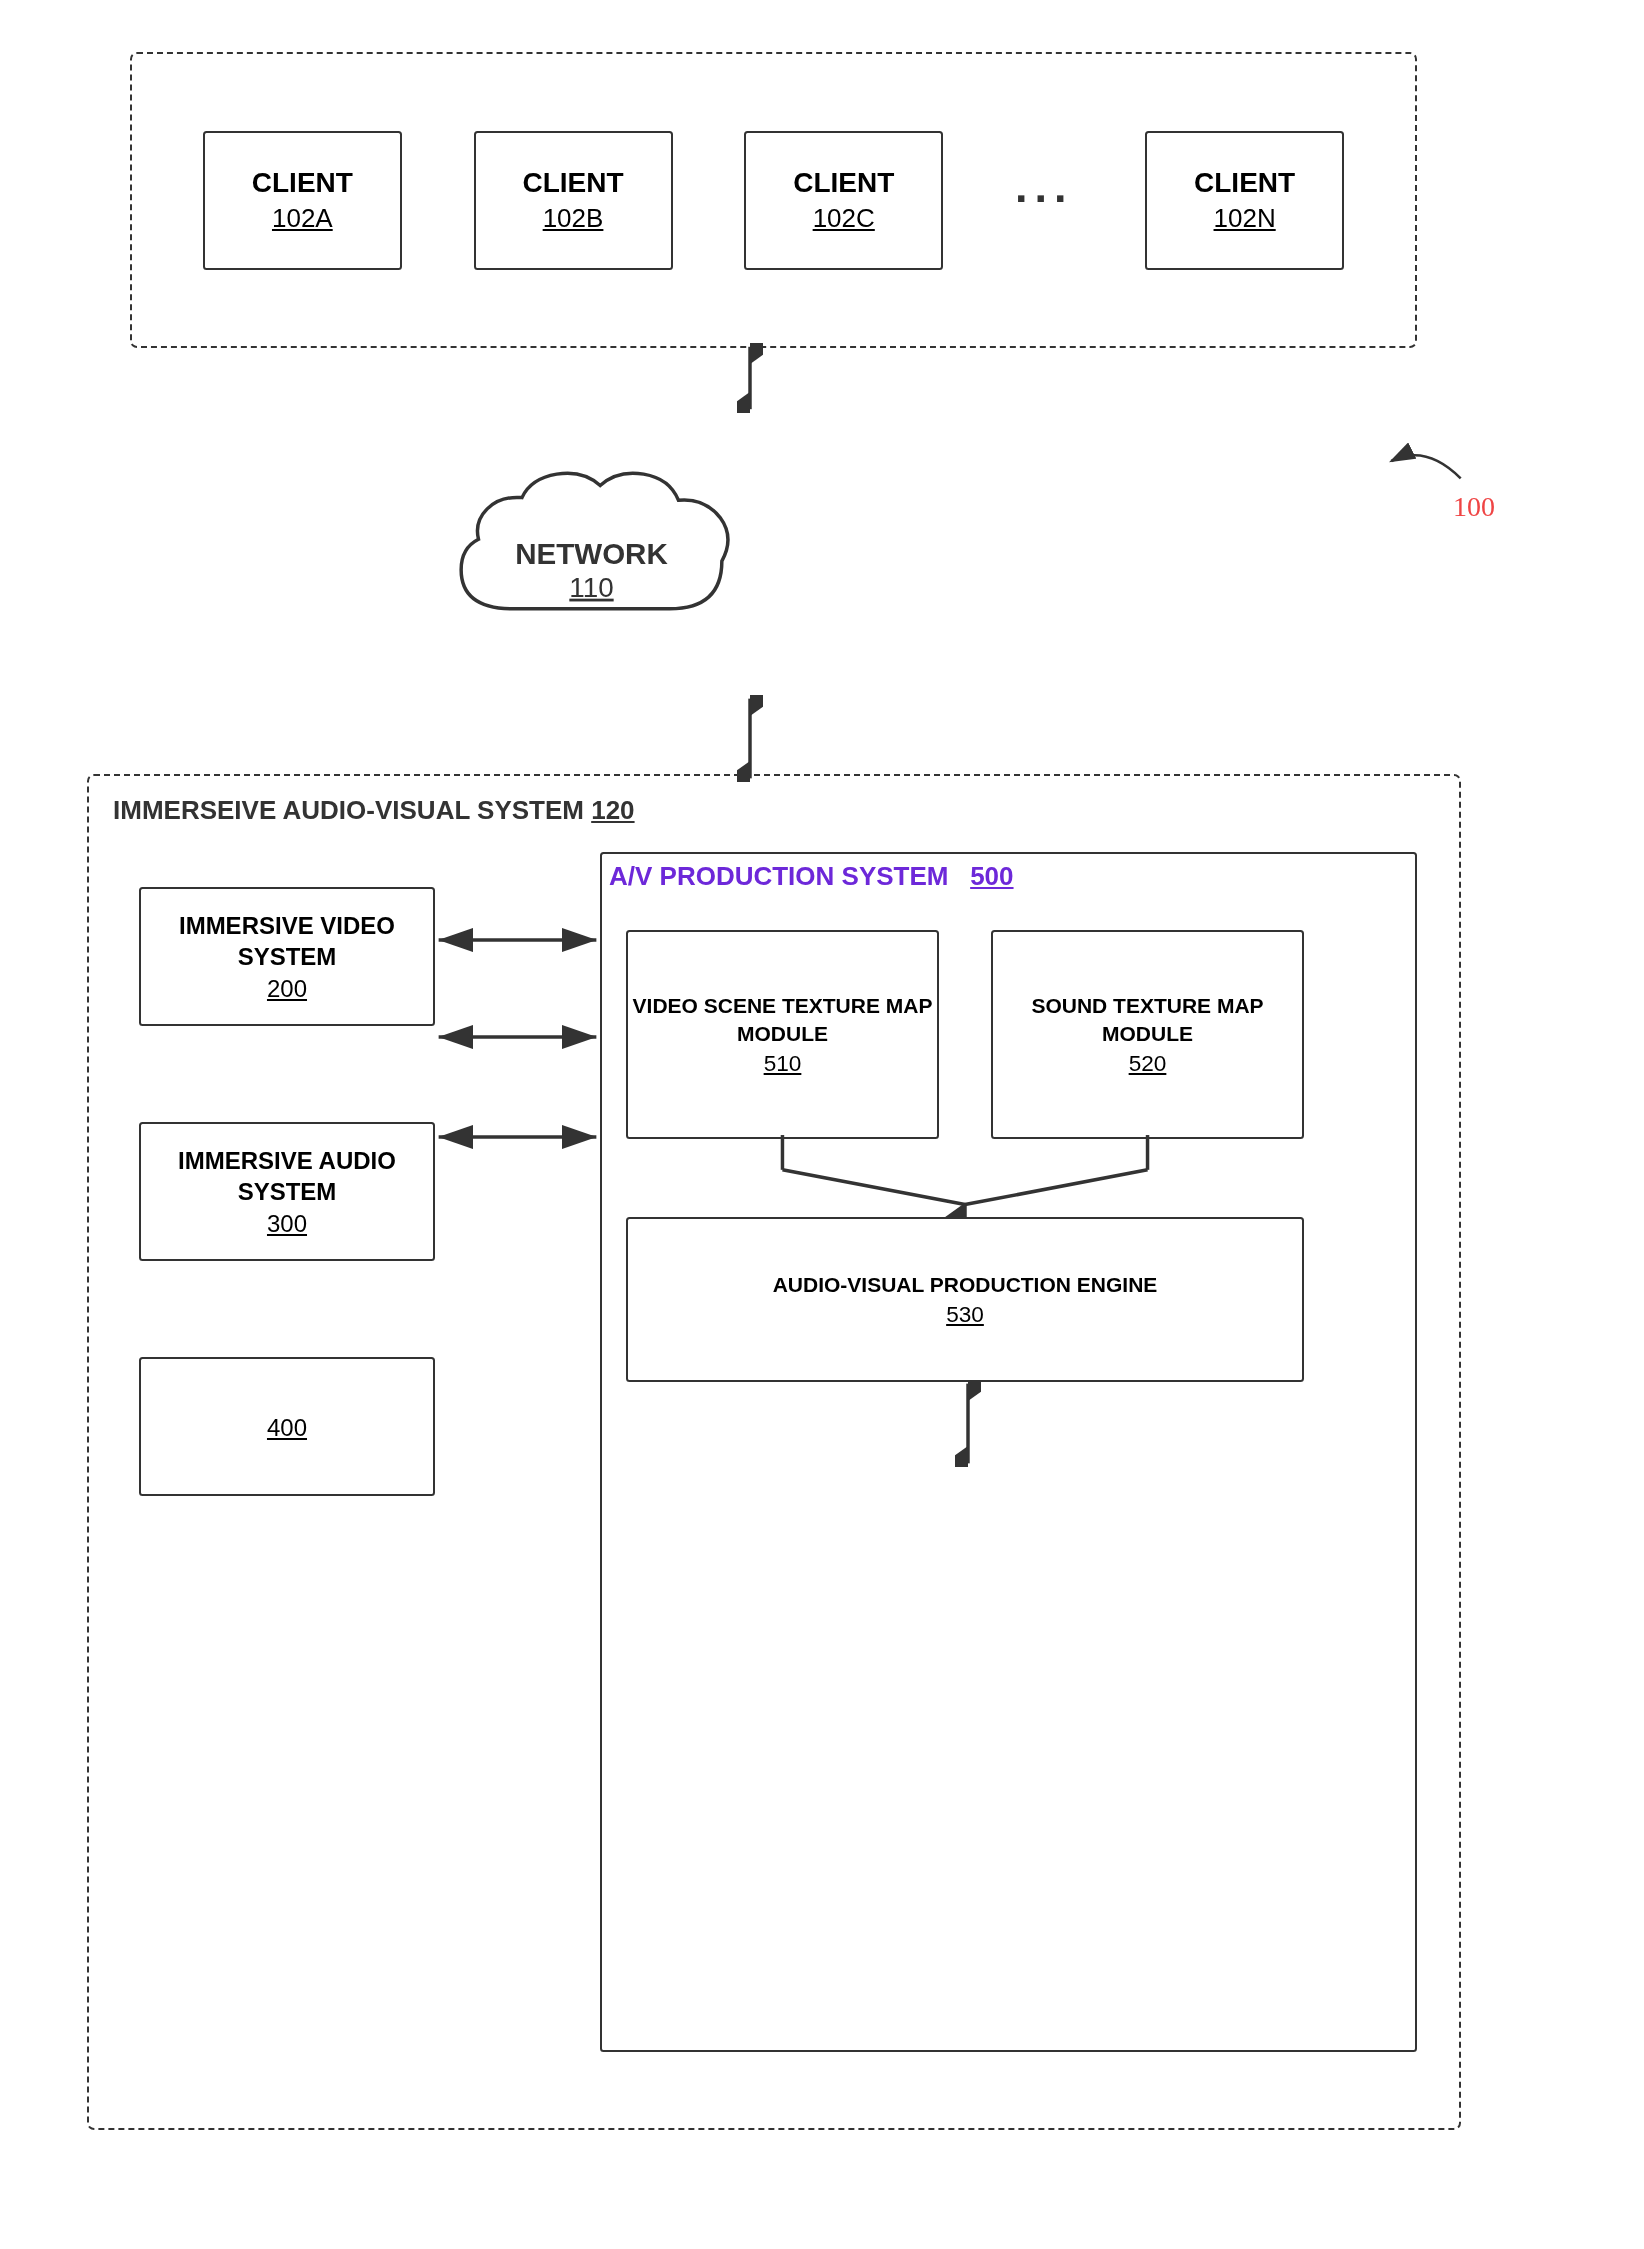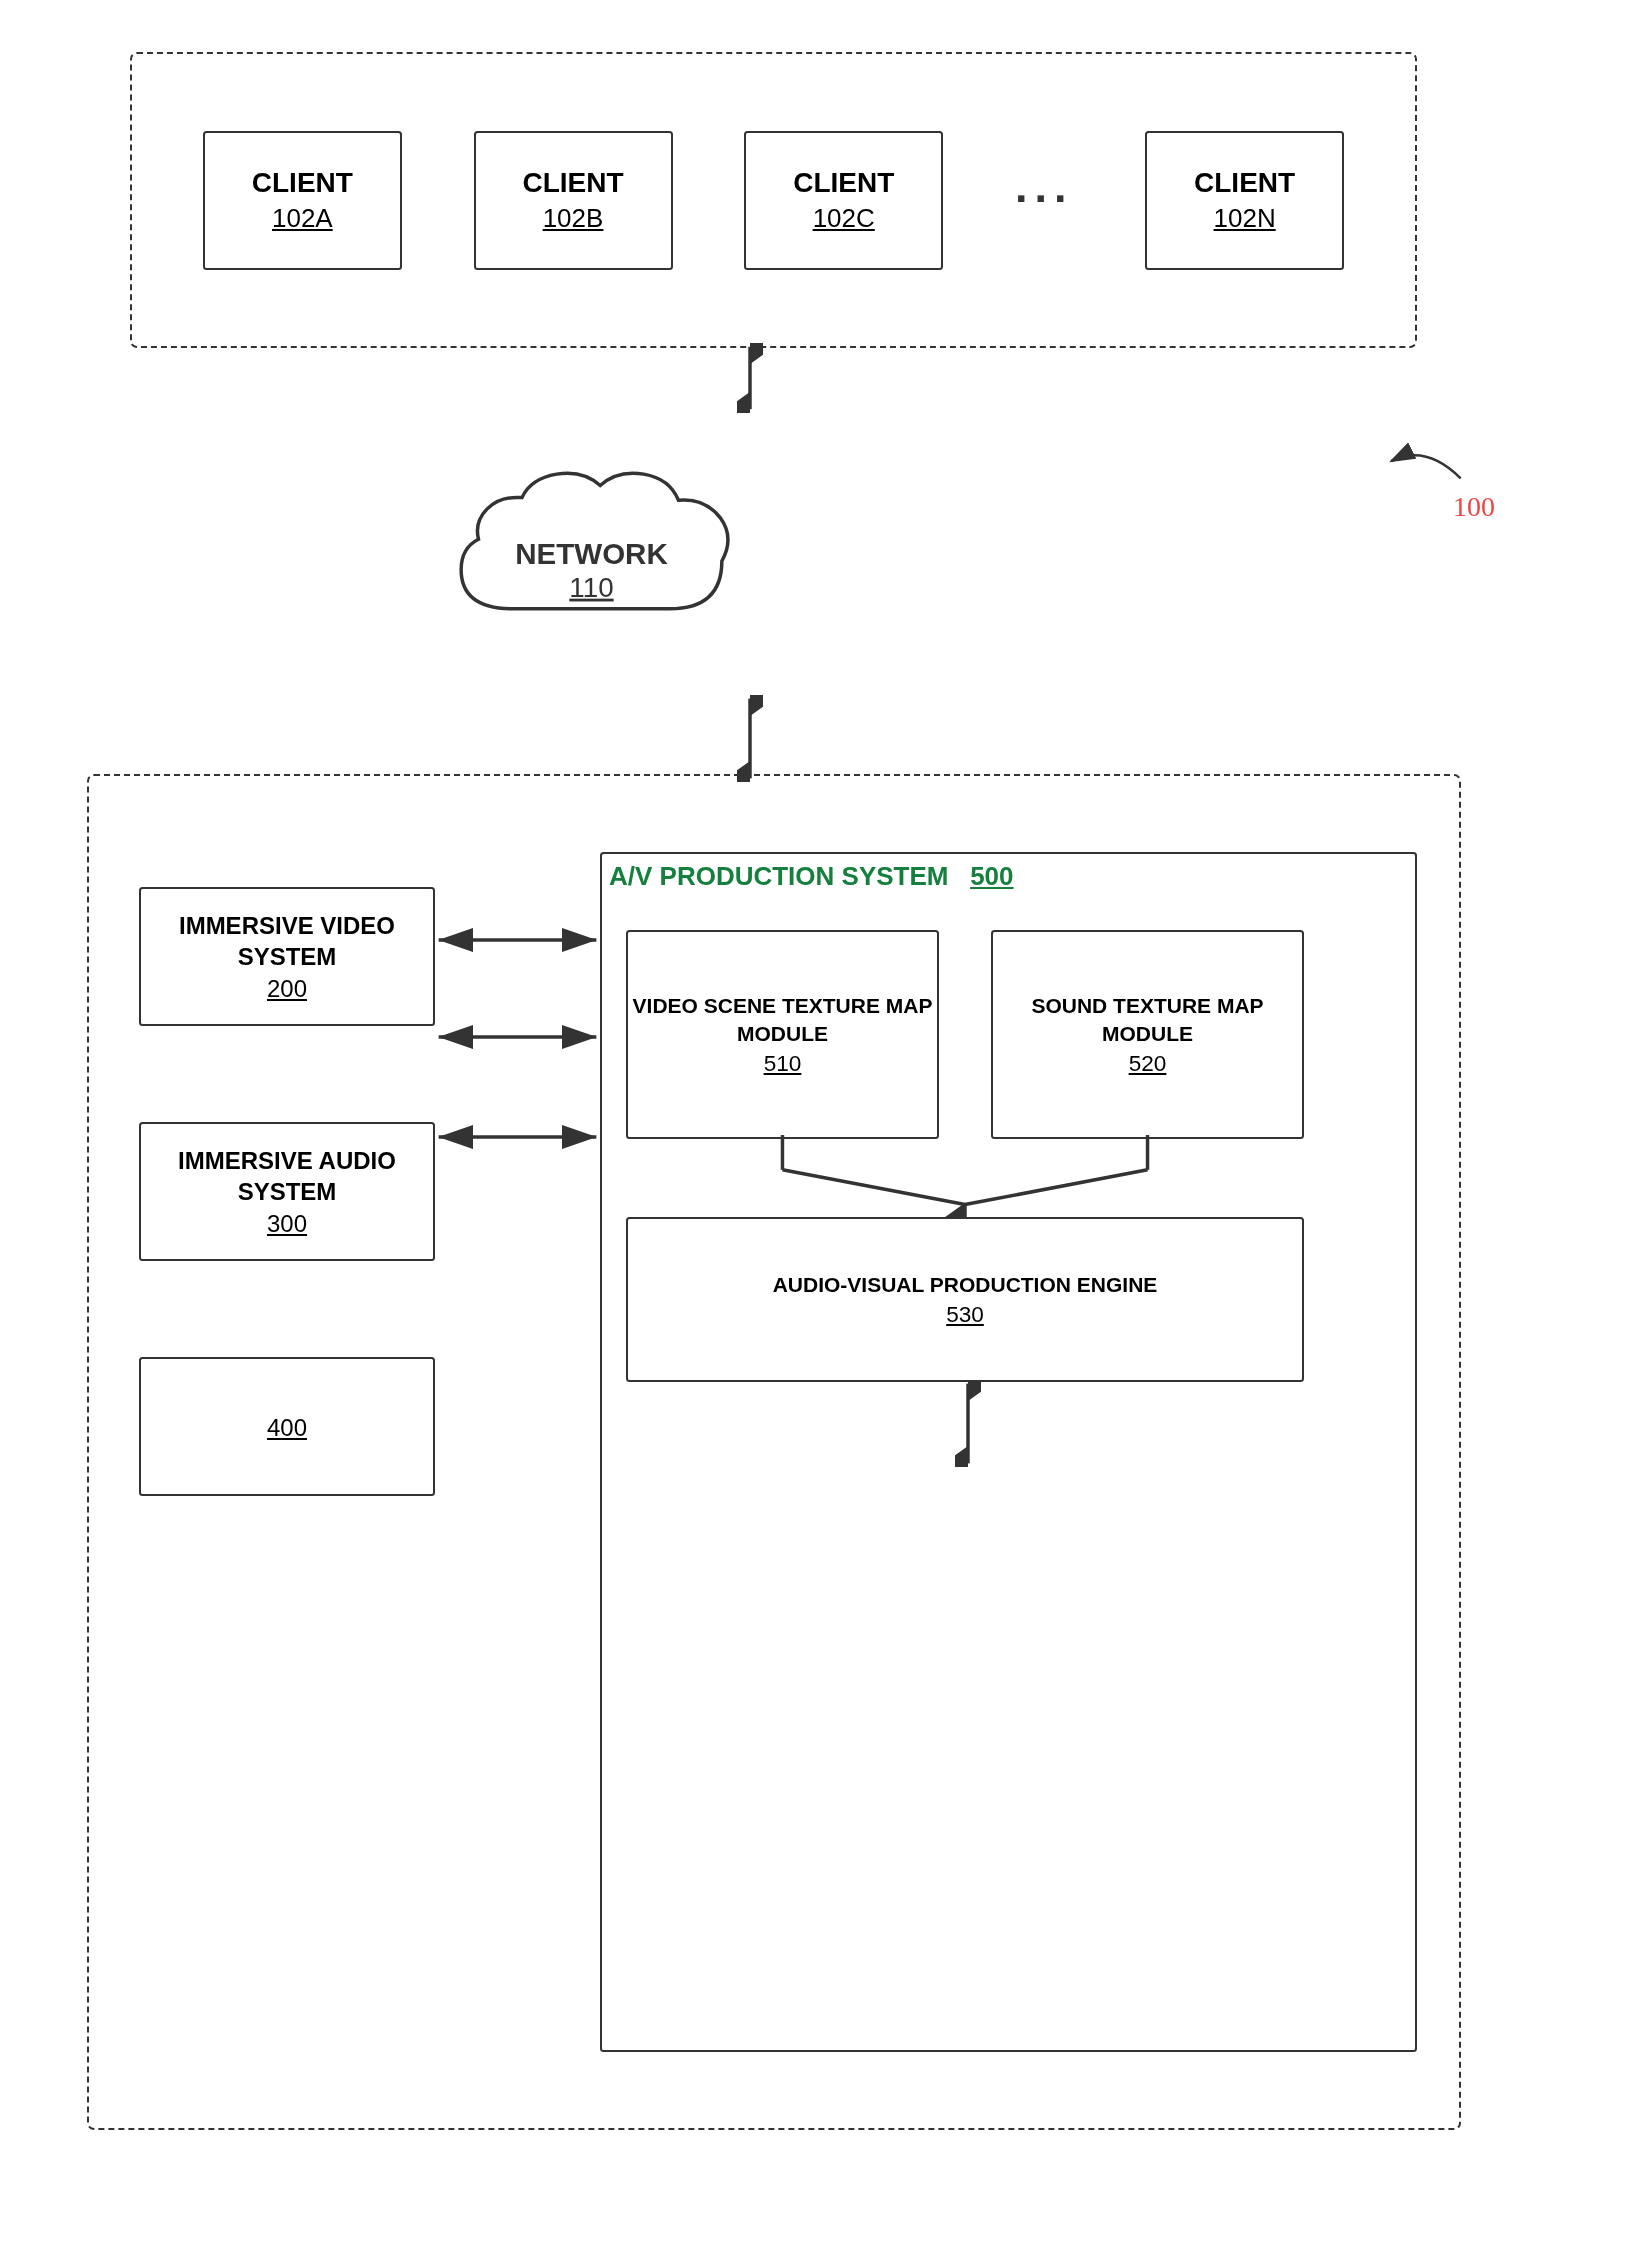--- a/index.html
+++ b/index.html
@@ -161,21 +161,21 @@
       border-radius: 3.5px;
       background: #fff;
     }
 
     .av-production-title {
       position: absolute;
       top: 809px;
       left: 522px;
       font-size: 26px;
       font-weight: bold;
-      color: #15803d;
+      color: #6d28d9;
     }
 
     .av-production-title .num {
       text-decoration: underline;
     }
 
     
     .inner-box {
       position: absolute;
       border: 2.6px solid #333;
@@ -287,20 +287,24 @@
       </marker>
       <marker id="arrDown2" markerWidth="10" markerHeight="7" refX="5" refY="0" orient="auto">
         <polygon points="0 0, 5 7, 10 0" fill="#333"></polygon>
       </marker>
     </defs>
     <line x1="15" y1="4" x2="15" y2="96" stroke="#333" stroke-width="4" marker-start="url(#arrUp2)" marker-end="url(#arrDown2)"></line>
   </svg>
 
   <div class="av-system-box"></div>
 
+  <div class="av-system-label">
+    <span>IMMERSEIVE AUDIO-VISUAL SYSTEM</span>
+    <span> </span><span class="num">120</span>
+  </div>
 
   <div class="left-modules">
 
     <div class="module-box">
       <span class="label">IMMERSIVE VIDEO SYSTEM</span>
       <span class="number">200</span>
     </div>
 
     <div class="module-box">
       <span class="label">IMMERSIVE AUDIO SYSTEM</span>

